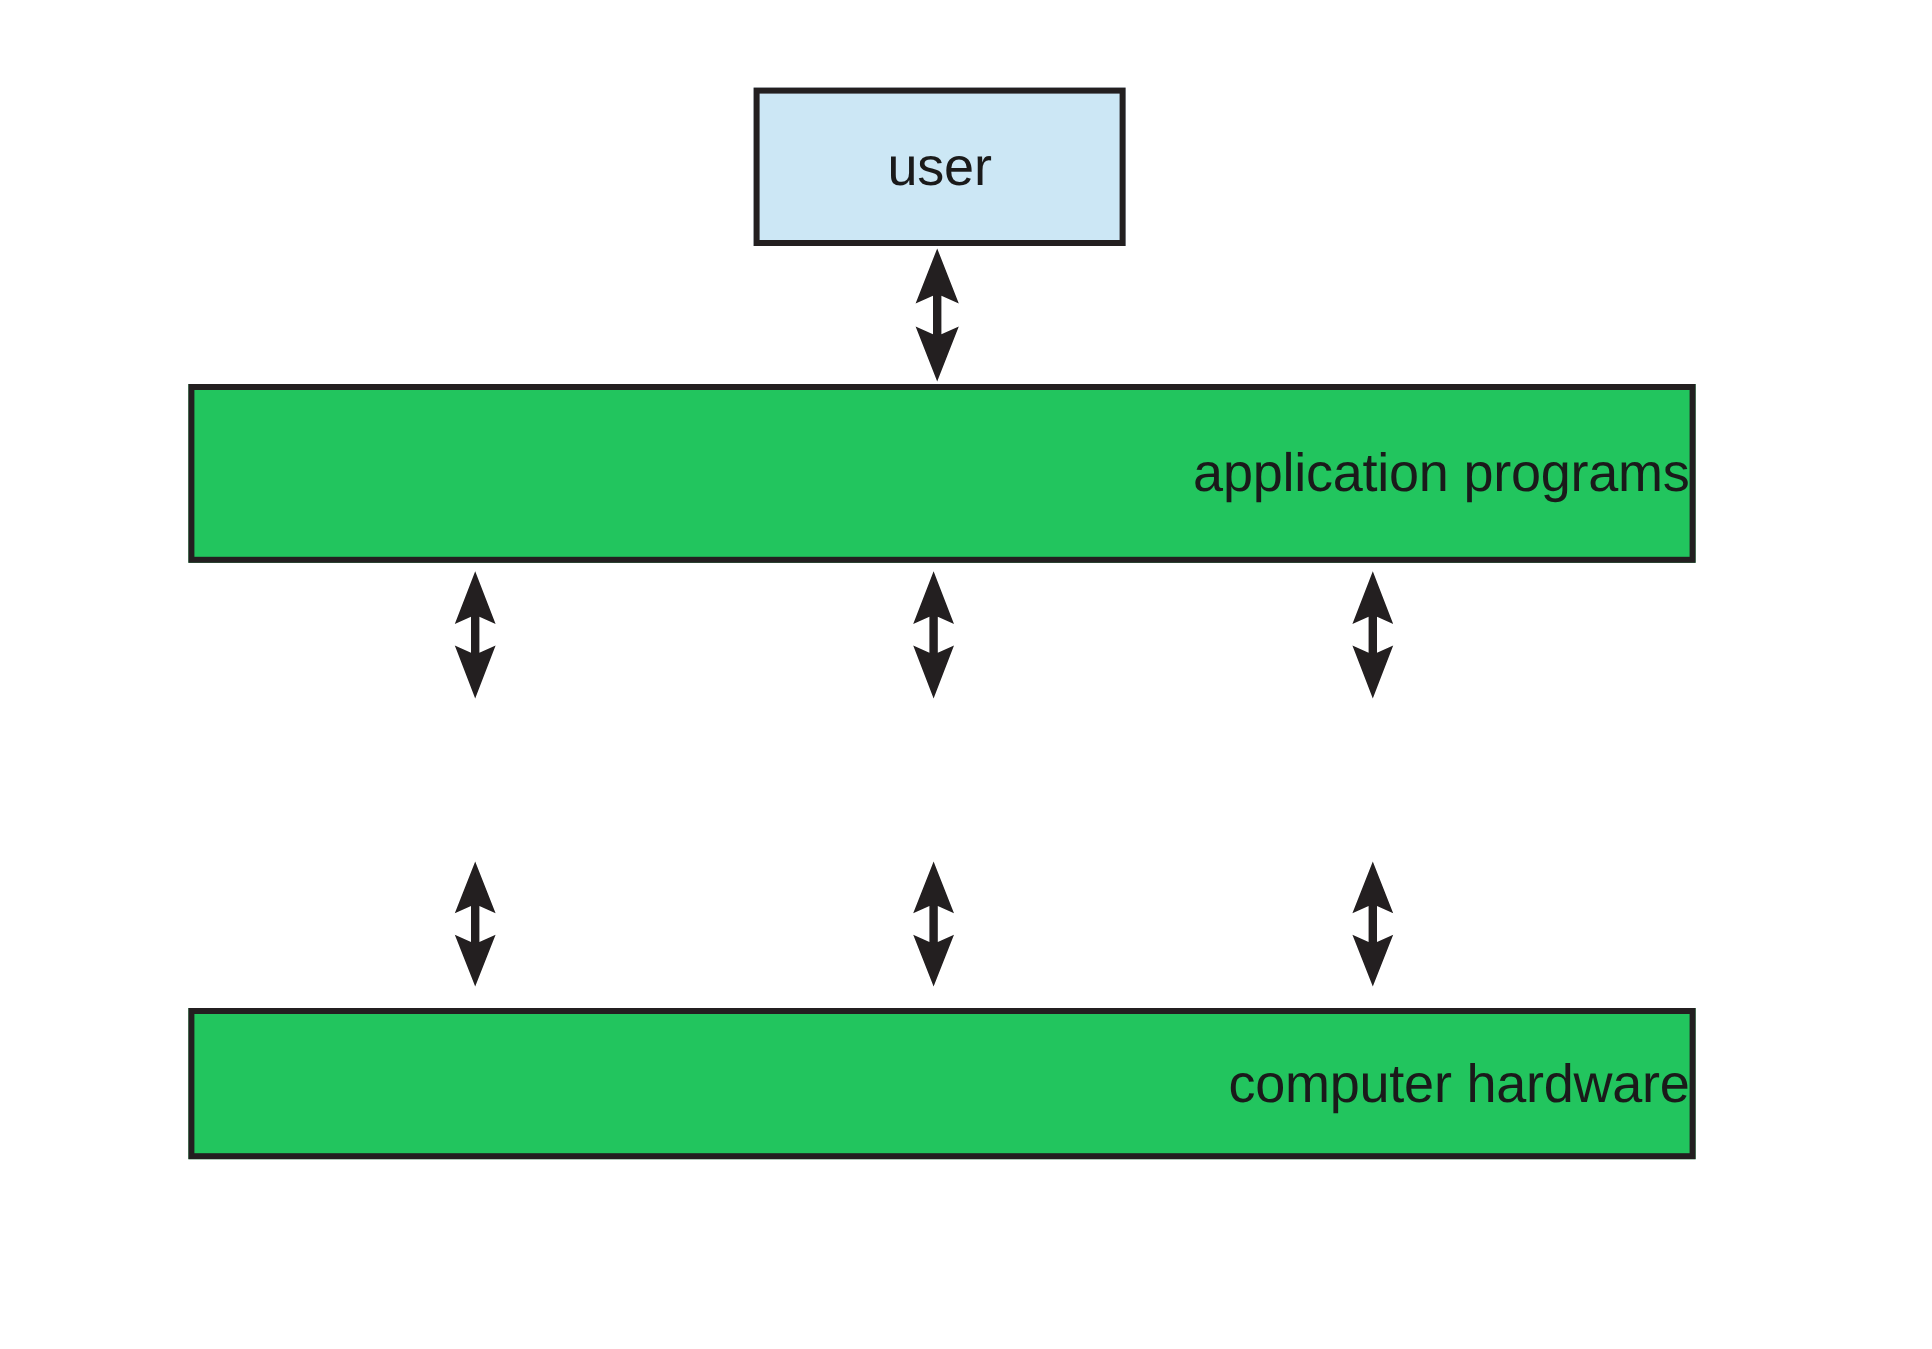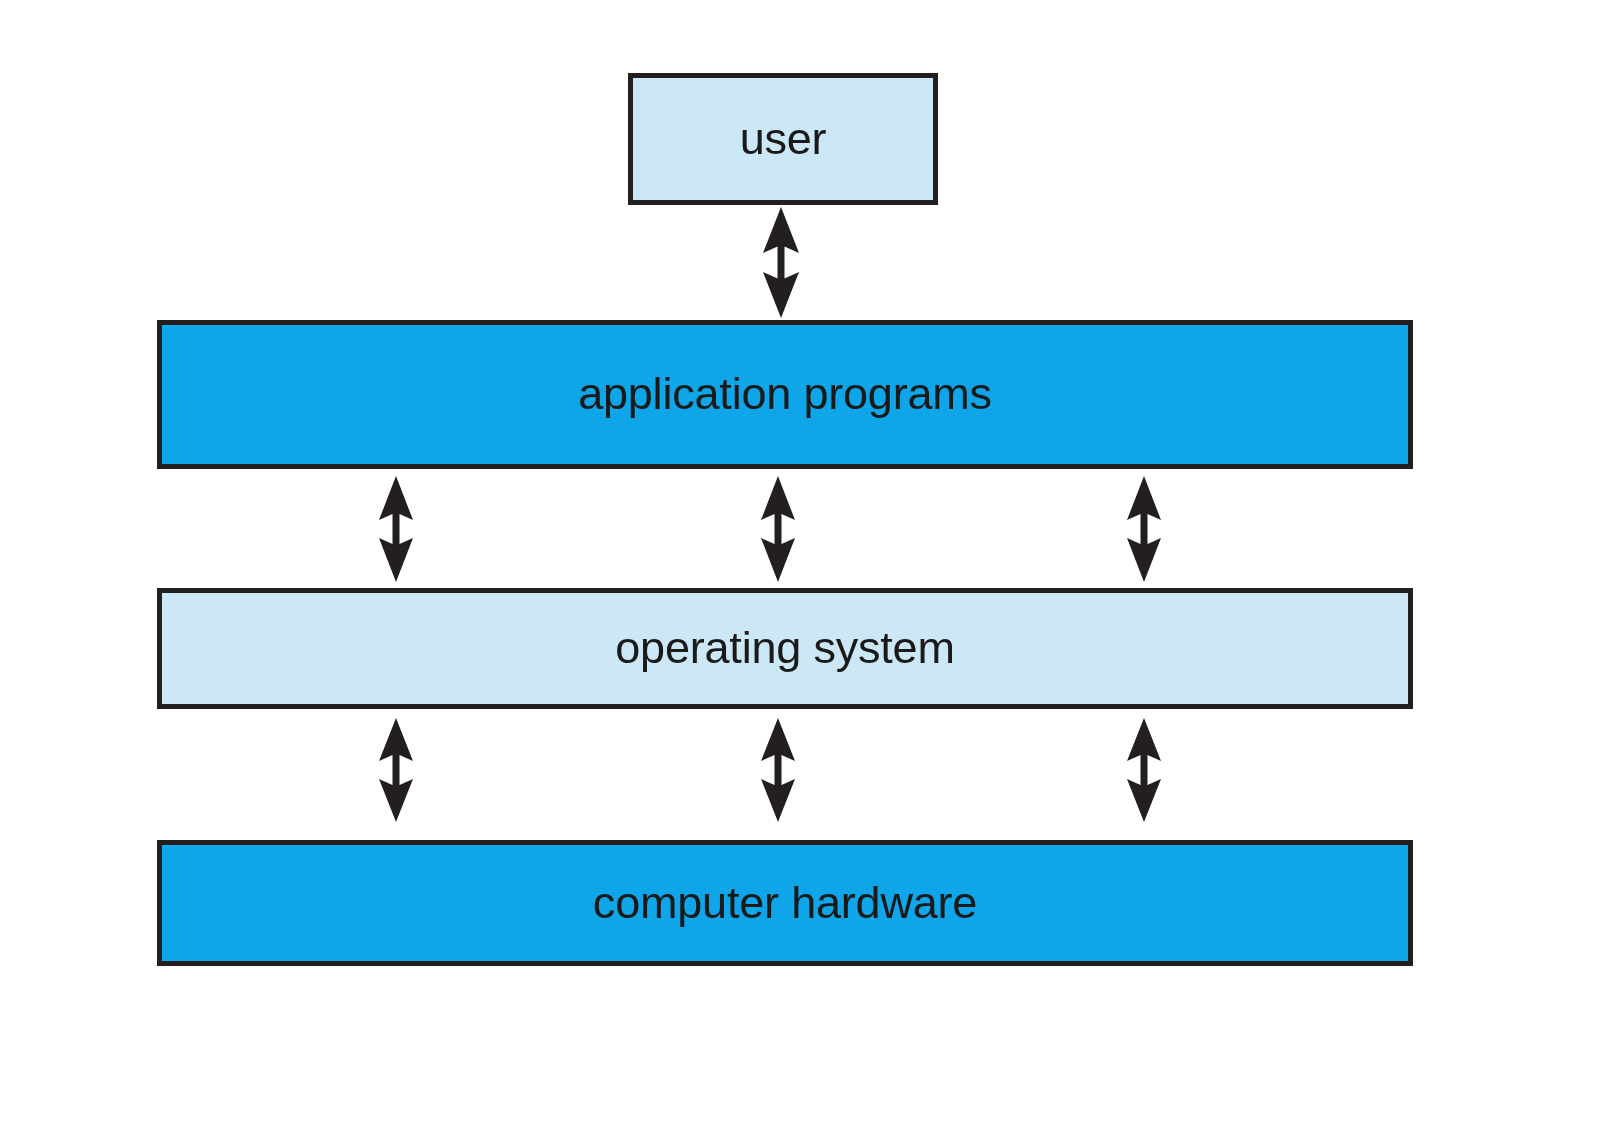--- a/index.html
+++ b/index.html
@@ -29,21 +29,21 @@
     box-sizing: border-box;
     border: 5px solid #231f20;
     display: flex;
     flex-direction: column;
     align-items: center;
     justify-content: center;
     text-align: center;
     line-height: 1.12;
   }
   .box.blue  { background: #cce7f5; }
-  .box.gray  { background: #0ea5e9; }
+  .box.gray  { background: #22c55e; align-items: flex-end; }
 
   .box-title {
     font-size: 45px;
     font-weight: 400;
     letter-spacing: -0.2px;
     color: #1a1a1a;
     white-space: nowrap;
   }
   .box-sub {
     font-size: 39px;
@@ -106,23 +106,20 @@
     <svg width="50" height="110" viewBox="0 0 50 110" aria-hidden="true">
       <path d="M25 2 L42 46 L28.5 40 L28.5 70 L42 64 L25 108 L8 64 L21.5 70 L21.5 40 L8 46 Z" fill="#231f20"></path>
     </svg>
   </div>
   <div class="arrow" style="left:1119px; top:474px;">
     <svg width="50" height="110" viewBox="0 0 50 110" aria-hidden="true">
       <path d="M25 2 L42 46 L28.5 40 L28.5 70 L42 64 L25 108 L8 64 L21.5 70 L21.5 40 L8 46 Z" fill="#231f20"></path>
     </svg>
   </div>
 
-  <div class="box blue" id="box-os">
-    <div class="box-title">operating system</div>
-  </div>
 
   <div class="arrow" style="left:371px; top:716px;">
     <svg width="50" height="108" viewBox="0 0 50 108" aria-hidden="true">
       <path d="M25 2 L42 45 L28.5 39 L28.5 69 L42 63 L25 106 L8 63 L21.5 69 L21.5 39 L8 45 Z" fill="#231f20"></path>
     </svg>
   </div>
   <div class="arrow" style="left:753px; top:716px;">
     <svg width="50" height="108" viewBox="0 0 50 108" aria-hidden="true">
       <path d="M25 2 L42 45 L28.5 39 L28.5 69 L42 63 L25 106 L8 63 L21.5 69 L21.5 39 L8 45 Z" fill="#231f20"></path>
     </svg>

